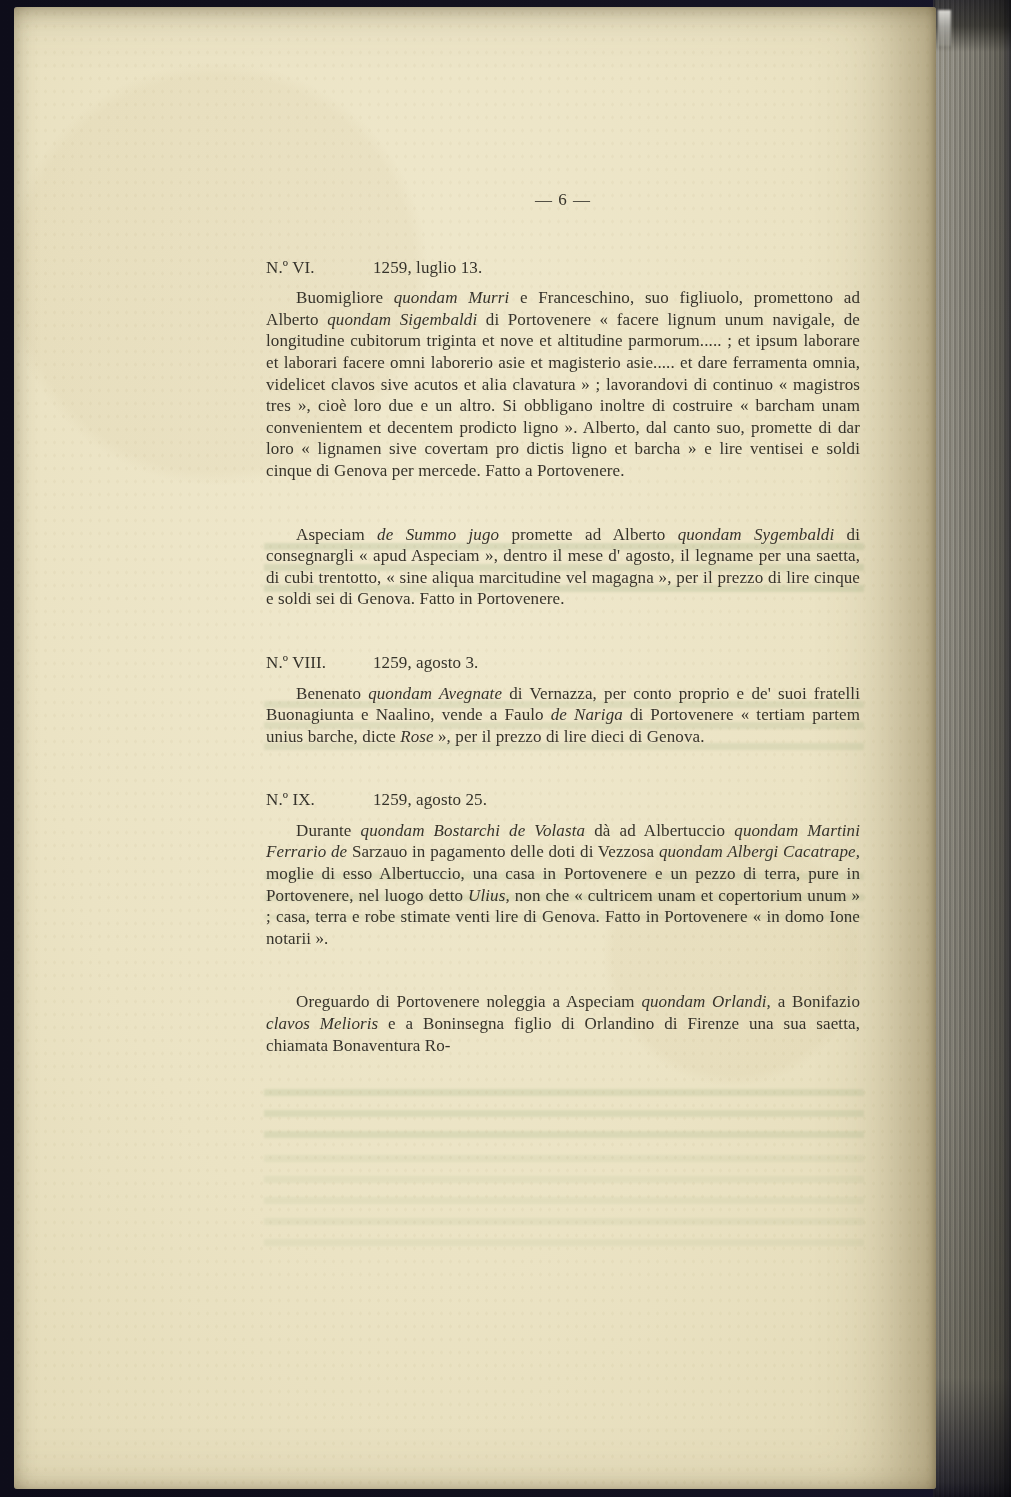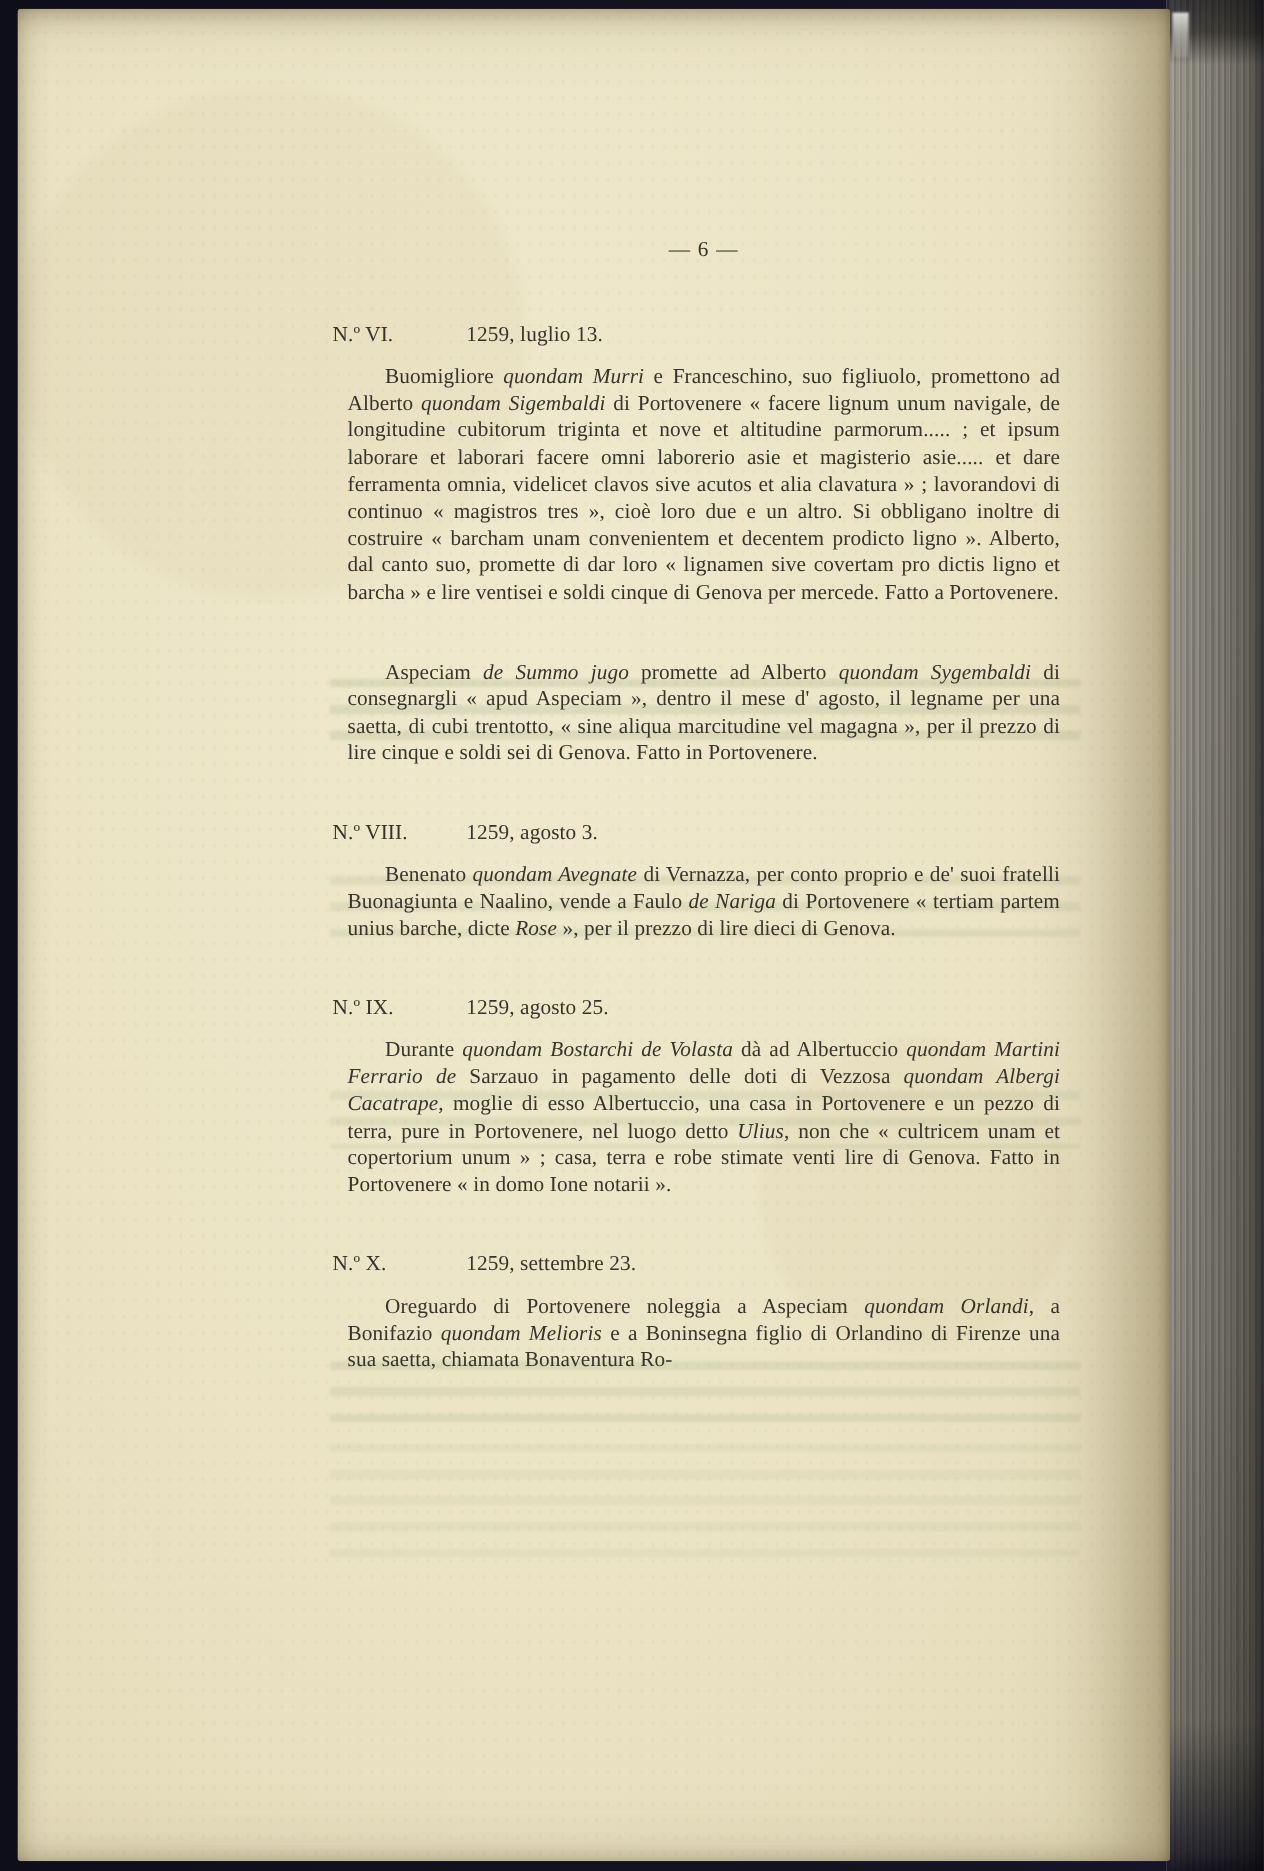--- a/index.html
+++ b/index.html
@@ -88,21 +88,21 @@
   .page-number {
     text-align: center;
     margin-bottom: 46px;
     letter-spacing: 1px;
   }
   .entry { margin-top: 42px; }
   .entry:first-child { margin-top: 0; }
   .entry-head { margin-bottom: 9px; white-space: nowrap; }
   .entry-num { display: inline-block; min-width: 107px; }
   .entry-body {
-    margin: 12px;
+    margin: 0;
     text-align: justify;
     text-indent: 30px;
     hyphens: none;
   }
   .entry-body em { font-style: italic; }
 </style>
 </head>
 <body>
 
 <div class="scene">
@@ -138,21 +138,18 @@
   </section>
 
   <section class="entry">
     <div class="entry-head">
       <span class="entry-num">N.º IX.</span><span class="entry-date">1259, agosto 25.</span>
     </div>
     <p class="entry-body"><span>Durante </span><em>quondam Bostarchi de Volasta</em><span> dà ad Albertuccio </span><em>quondam Martini Ferrario de</em><span> Sarzauo in pagamento delle doti di Vezzosa </span><em>quondam Albergi Cacatrape,</em><span> moglie di esso Albertuccio, una casa in Portovenere e un pezzo di terra, pure in Portovenere, nel luogo detto </span><em>Ulius,</em><span> non che « cultricem unam et copertorium unum » ; casa, terra e robe stimate venti lire di Genova. Fatto in Portovenere « in domo Ione notarii ».</span></p>
   </section>
 
   <section class="entry">
-    <div class="entry-head">
-      <span class="entry-num">N.º X.</span><span class="entry-date">1259, settembre 23.</span>
-    </div>
-    <p class="entry-body"><span>Oreguardo di Portovenere noleggia a Aspeciam </span><em>quondam Orlandi,</em><span> a Bonifazio </span><em>quondam Melioris</em><span> e a Boninsegna figlio di Orlandino di Firenze una sua saetta, chiamata Bonaventura Ro-</span></p>
+    <p class="entry-body"><span>Oreguardo di Portovenere noleggia a Aspeciam </span><em>quondam Orlandi,</em><span> a Bonifazio </span><em>clavos Melioris</em><span> e a Boninsegna figlio di Orlandino di Firenze una sua saetta, chiamata Bonaventura Ro-</span></p>
   </section>
 </div>
     </div>
   </div>
 </div>
 
 </body></html>

